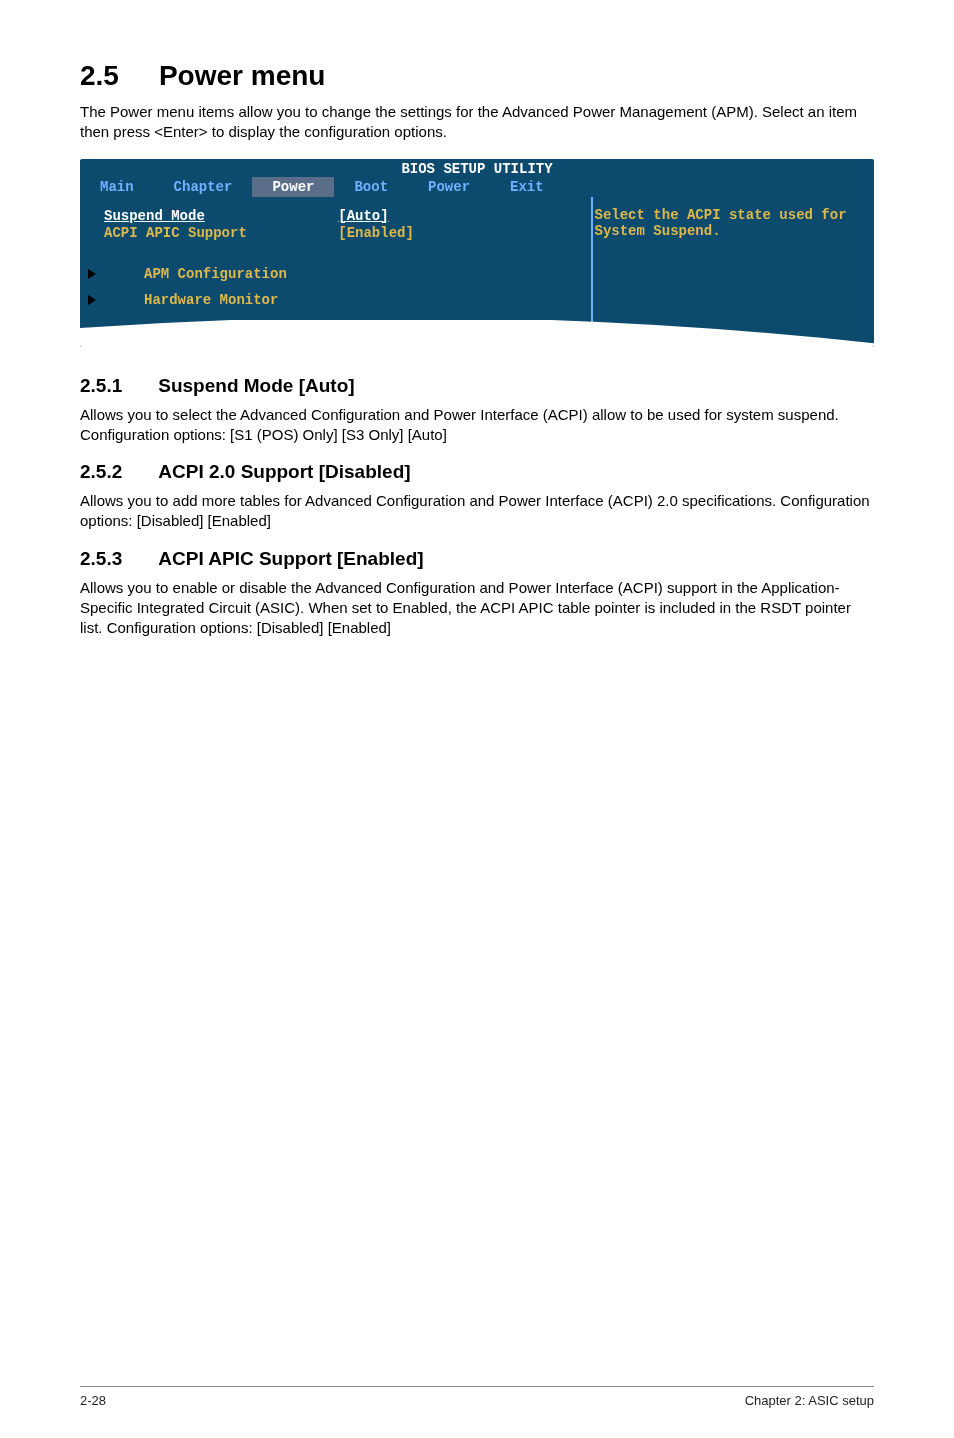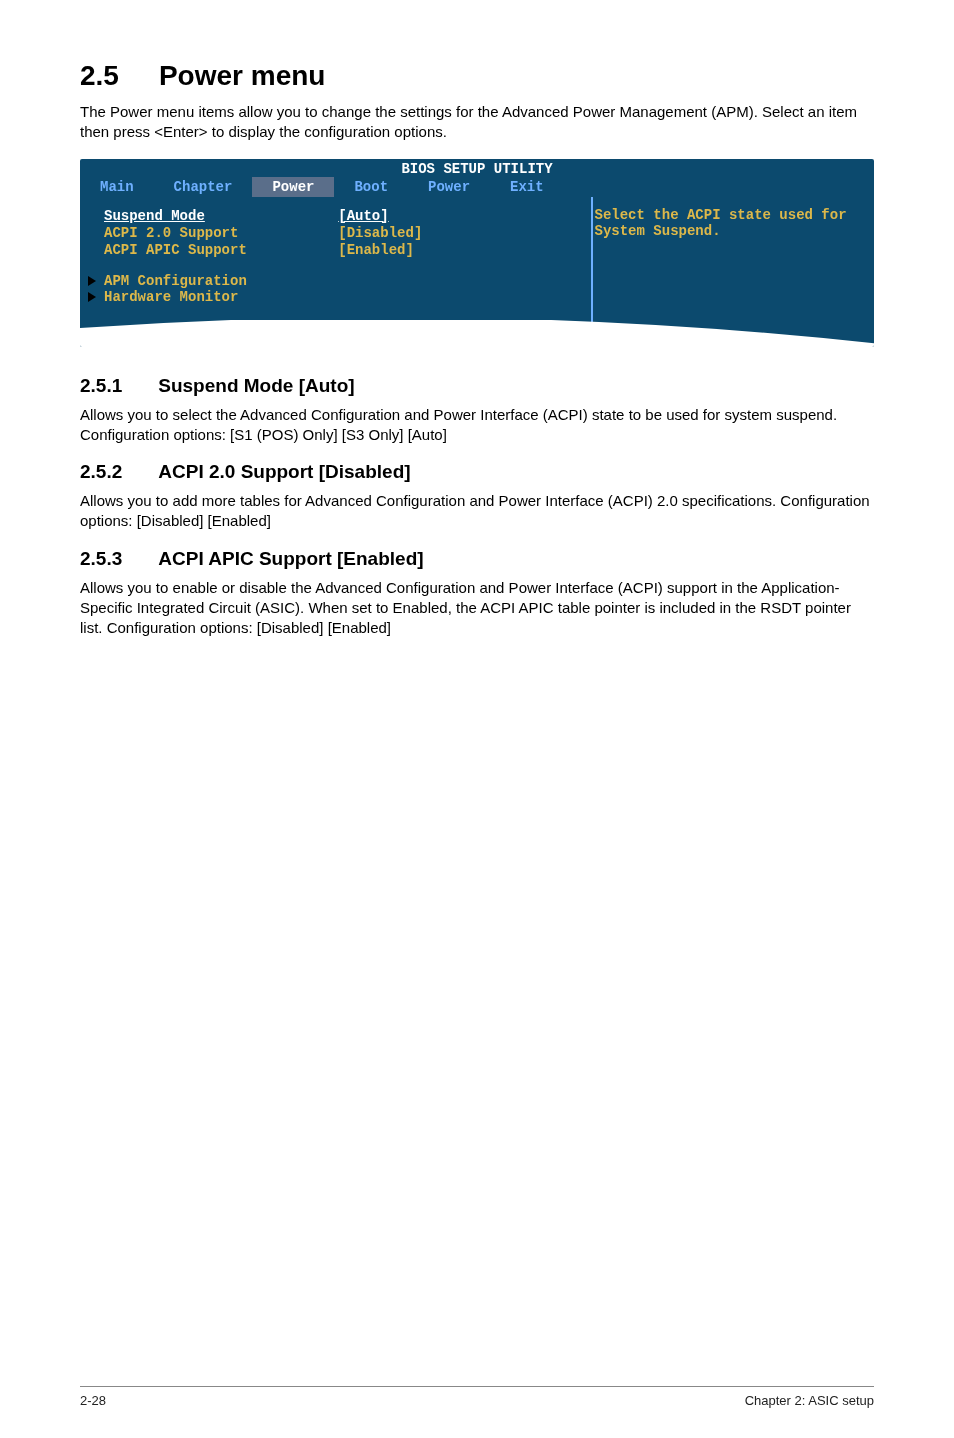--- a/index.html
+++ b/index.html
@@ -87,21 +87,22 @@
       flex: 1;
     }
     .bios-row.sel {
       color: #fff;
       text-decoration: underline;
     }
     .bios-sub {
       display: flex;
       align-items: center;
       color: #ddb84a;
-      margin: 0 0;
+      margin: 10px 0;
+      gap: 40px;
     }
     .tri {
       display: inline-block;
       width: 0;
       height: 0;
       border-top: 5px solid transparent;
       border-bottom: 5px solid transparent;
       border-left: 8px solid #000;
       margin-right: 8px;
       margin-left: -16px;
@@ -157,24 +158,20 @@
       <div class="bios-tab">Power</div>
       <div class="bios-tab">Exit</div>
     </div>
     <div class="bios-body">
       <div class="bios-left">
         <div class="bios-row sel">
           <span class="lbl">Suspend Mode</span>
           <span class="val">[Auto]</span>
         </div>
         <div class="bios-row">
-          <span class="lbl">ACPI 2.0 Support</span>
-          <span class="val">[Disabled]</span>
-        </div>
-        <div class="bios-row">
           <span class="lbl">ACPI APIC Support</span>
           <span class="val">[Enabled]</span>
         </div>
         <div class="bios-gap"></div>
         <div class="bios-sub">
           <span class="tri"></span>
           <span>APM Configuration</span>
         </div>
         <div class="bios-sub">
           <span class="tri"></span>
@@ -186,21 +183,21 @@
       </div>
     </div>
     <svg class="bios-curve" viewBox="0 0 800 28" preserveAspectRatio="none">
       <path d="M0,28 L0,8 Q400,-20 800,24 L800,28 Z" fill="#fff"></path>
     </svg>
   </div>
 
   <div class="subsection-title">
     <span class="sub-num">2.5.1</span><span>Suspend Mode [Auto]</span>
   </div>
-  <p class="para">Allows you to select the Advanced Configuration and Power Interface (ACPI) state to be used for system suspend. Configuration options: [S1 (POS) Only] [S3 Only] [Auto]</p>
+  <p class="para">Allows you to select the Advanced Configuration and Power Interface (ACPI) allow to be used for system suspend. Configuration options: [S1 (POS) Only] [S3 Only] [Auto]</p>
 
   <div class="subsection-title">
     <span class="sub-num">2.5.2</span><span>ACPI 2.0 Support [Disabled]</span>
   </div>
   <p class="para">Allows you to add more tables for Advanced Configuration and Power Interface (ACPI) 2.0 specifications. Configuration options: [Disabled] [Enabled]</p>
 
   <div class="subsection-title">
     <span class="sub-num">2.5.3</span><span>ACPI APIC Support [Enabled]</span>
   </div>
   <p class="para">Allows you to enable or disable the Advanced Configuration and Power Interface (ACPI) support in the Application-Specific Integrated Circuit (ASIC). When set to Enabled, the ACPI APIC table pointer is included in the RSDT pointer list. Configuration options: [Disabled] [Enabled]</p>

